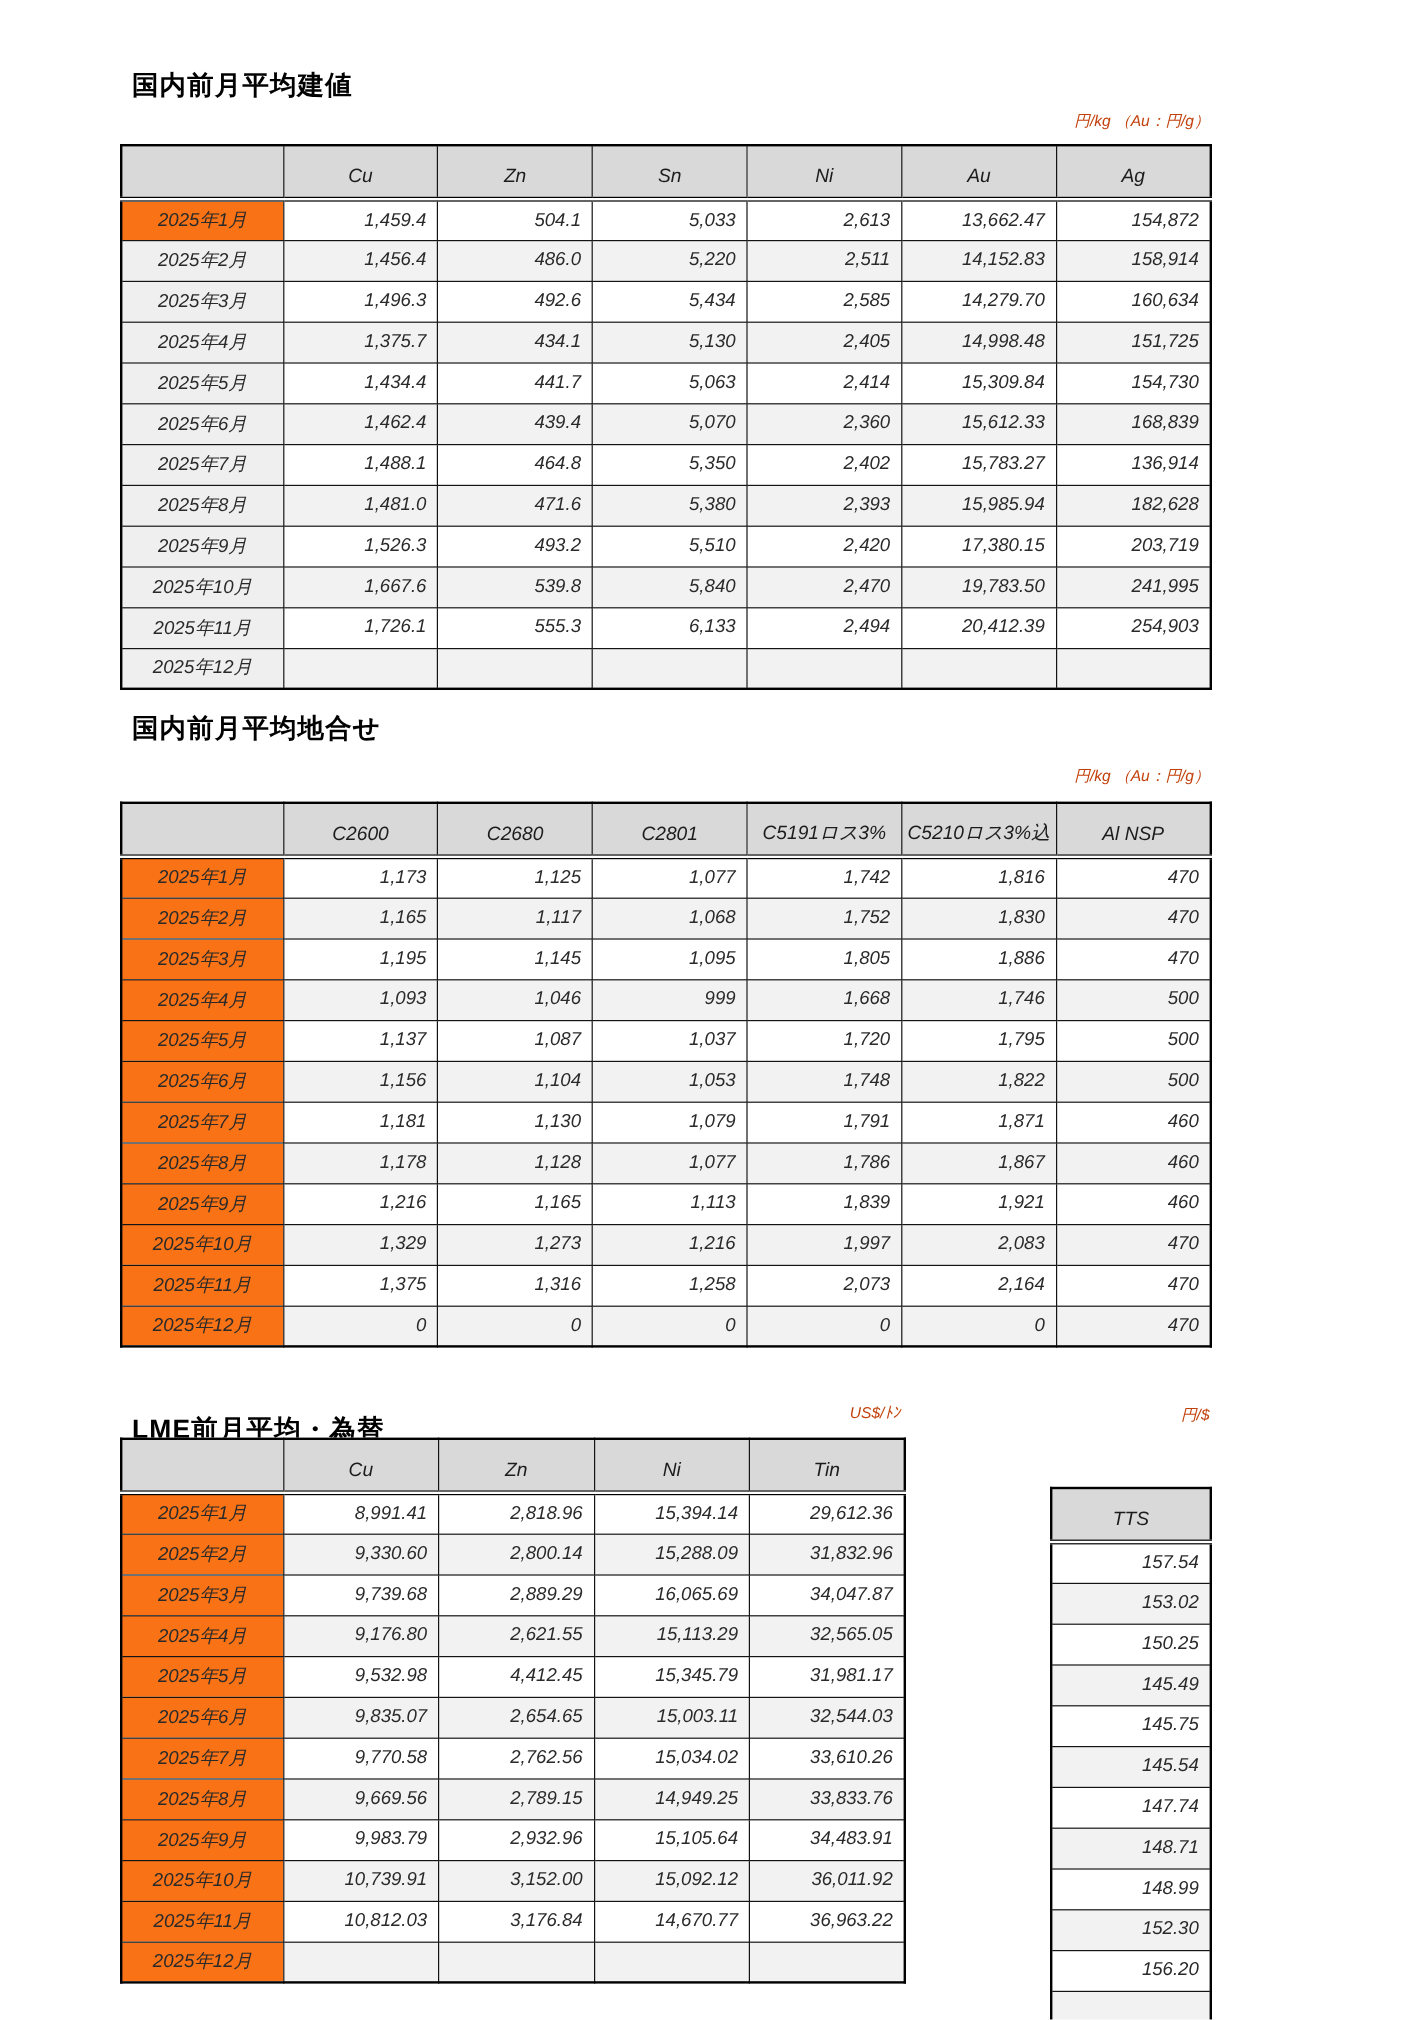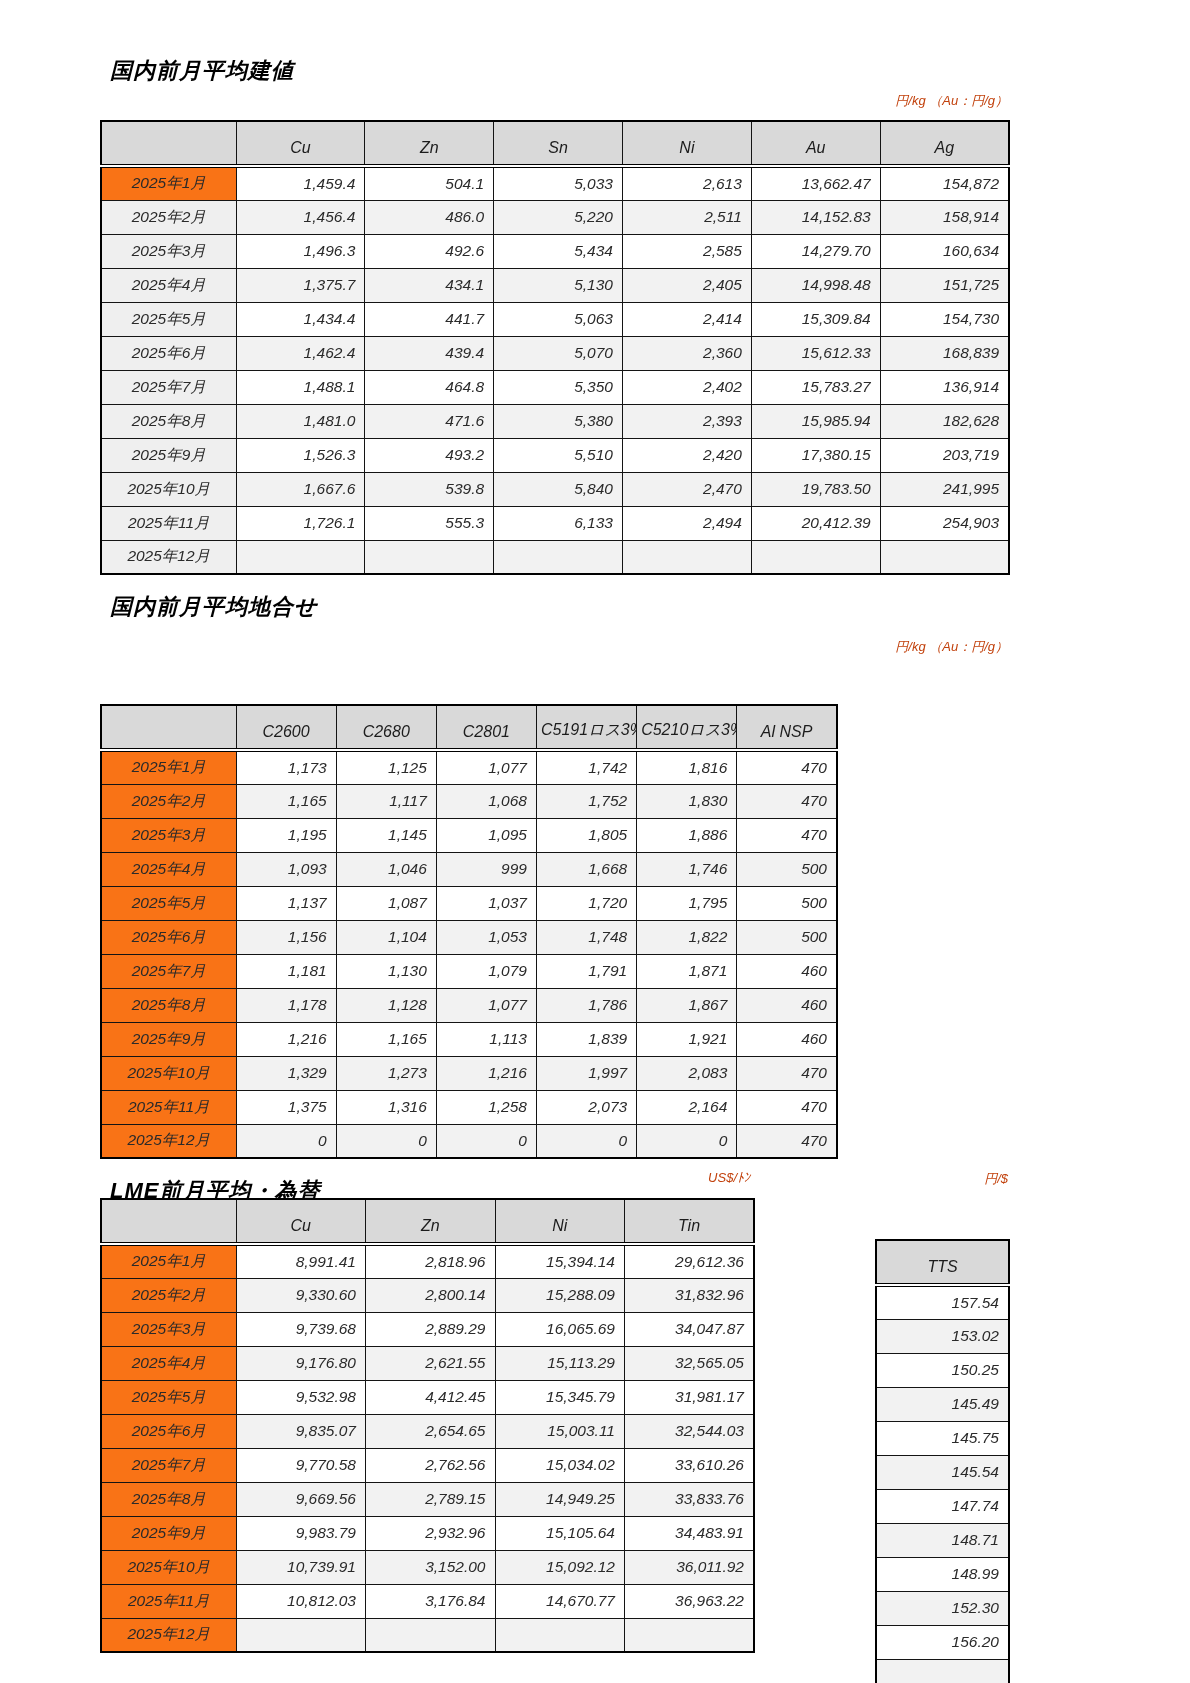--- a/index.html
+++ b/index.html
@@ -6,21 +6,21 @@
   html, body { margin: 0; padding: 0; }
   body {
     width: 1190px; height: 1683px;
     background: #ffffff;
     font-family: "Liberation Sans", sans-serif;
   }
   .page { position: relative; width: 1190px; height: 1683px; background: #ffffff; overflow: hidden; }
 
   .section-title {
     position: absolute; left: 110px;
-    font-size: 22px; font-weight: bold; font-style: italic;
+    font-size: 22px; font-weight: bold; 
     color: #000; letter-spacing: 1px; white-space: nowrap;
   }
   .title-1 { top: 56px; }
   .title-2 { top: 592px; }
   .title-3 { top: 1176px; }
 
   .unit-label {
     position: absolute;
     font-size: 13px; font-style: italic; color: #c2410c; white-space: nowrap;
   }
@@ -29,21 +29,21 @@
   .unit-3a { top: 1170px; right: 440px; }
   .unit-3b { top: 1170px; right: 182px; }
 
   table.tbl {
     position: absolute;
     border-collapse: collapse; table-layout: fixed;
     background: #fff;
     border: 2.5px solid #000;
   }
   .t1   { left: 100px; top: 120px;  width: 910px; }
-  .t2   { left: 100px; top: 704px;  width: 738px; }
+  .t2   { left: 100px; top: 668px;  width: 910px; }
   .t3   { left: 100px; top: 1198px; width: 655px; }
   .t3fx { left: 875px; top: 1198px; width: 135px; margin-top: 41px; }
 
   .tbl th, .tbl td {
     border: 1.5px solid #141414;
     font-style: italic; white-space: nowrap; overflow: hidden;
   }
   .tbl thead th {
     background: #d9d9d9;
     font-weight: normal; font-size: 16px; color: #1c1c1c;

